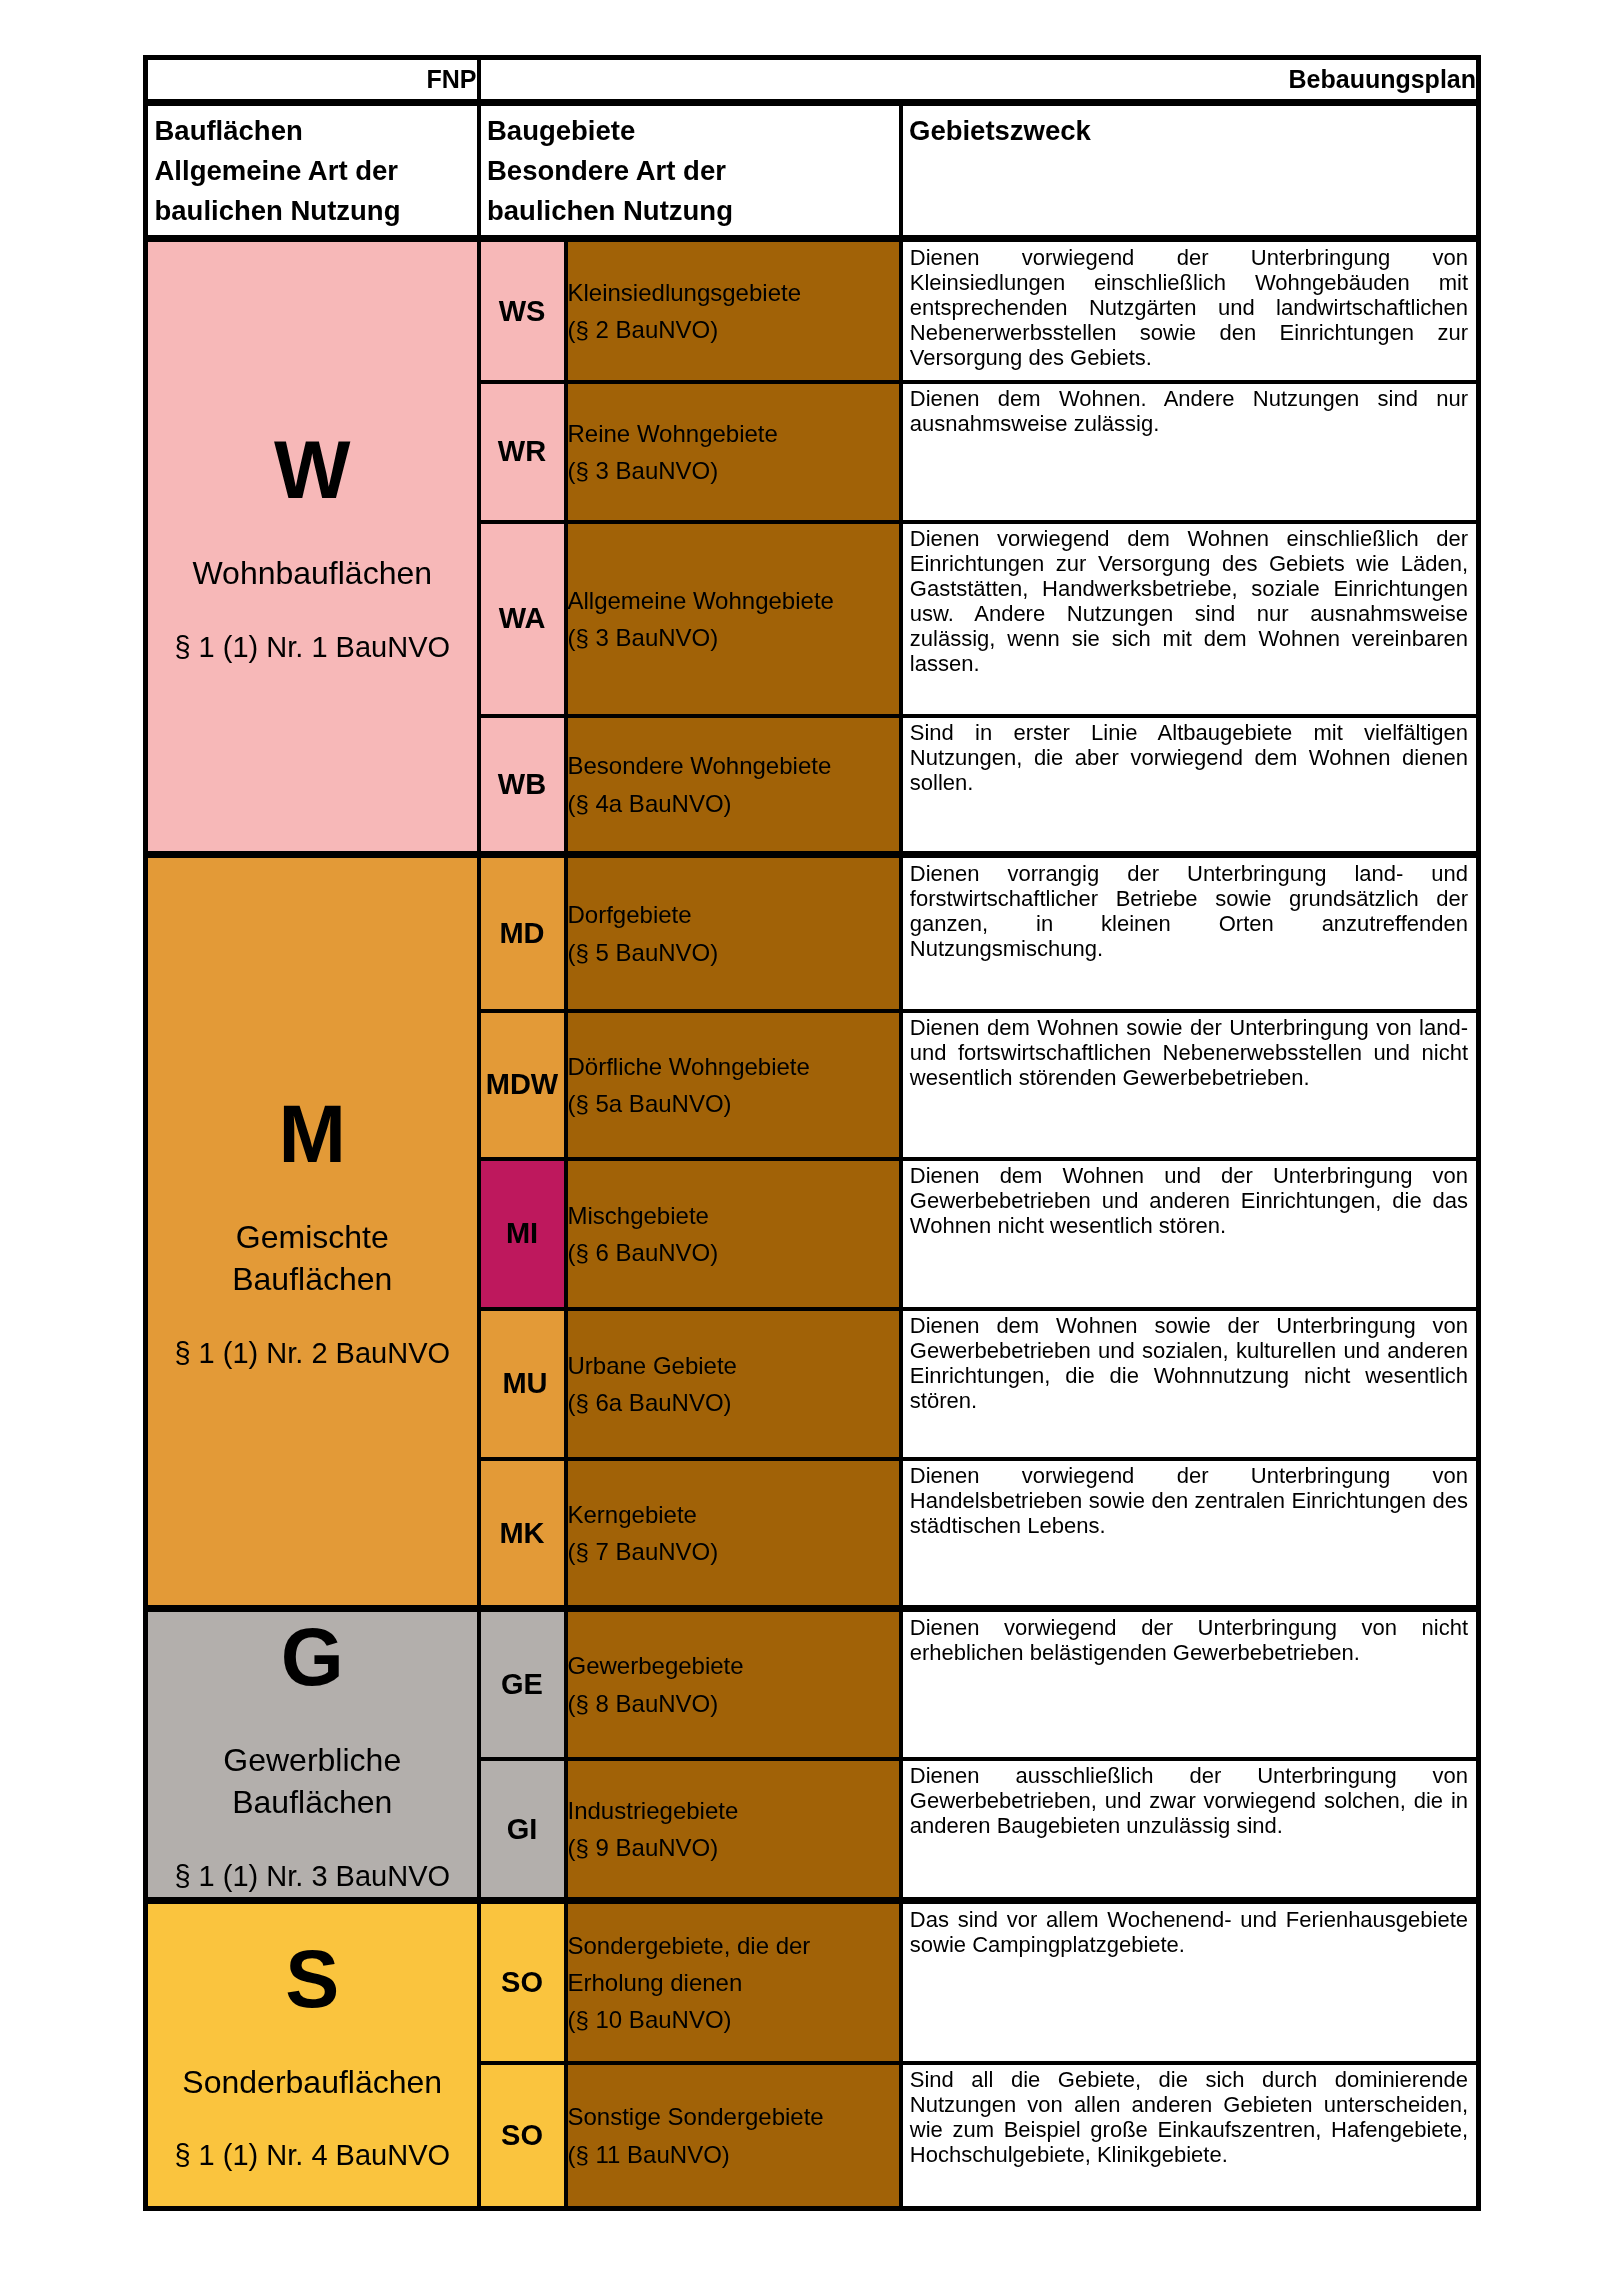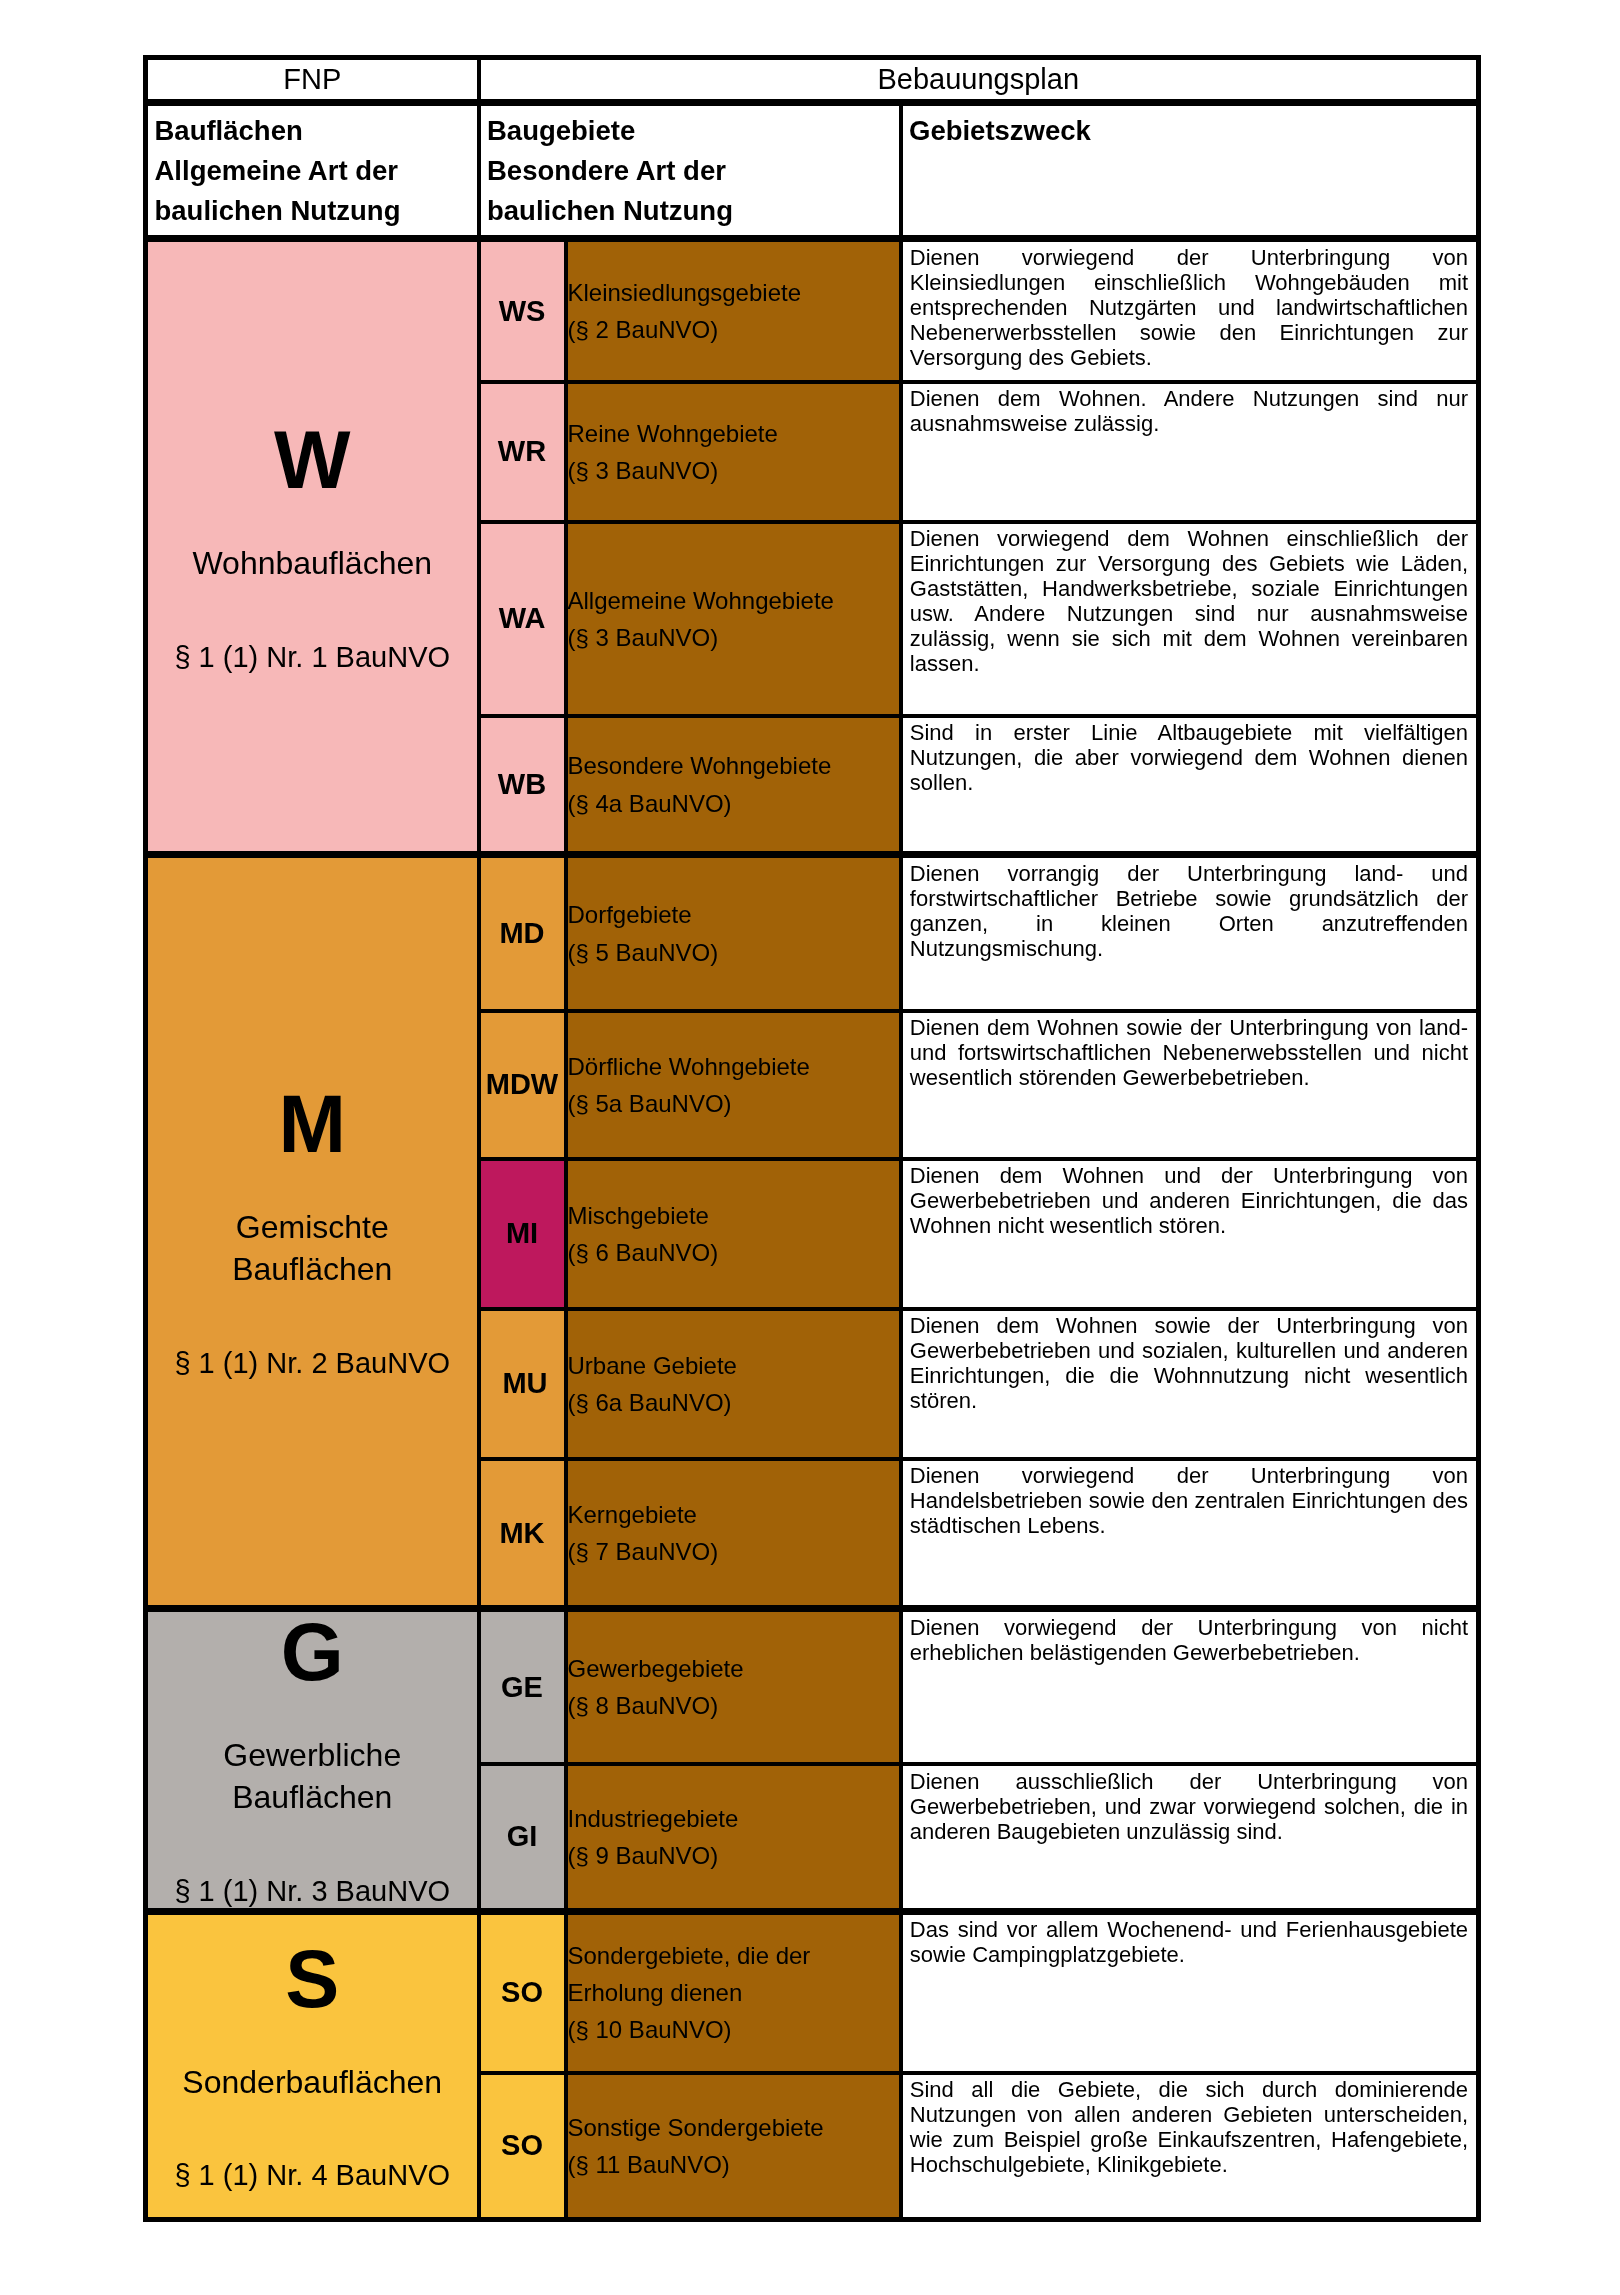--- a/index.html
+++ b/index.html
@@ -11,28 +11,28 @@
   td,th{border:4px solid #000;padding:0;vertical-align:middle;overflow:hidden;}
   tr.sec>td,tr.sec>th{border-top:7.3px solid #000;}
 
   
   .r-h1{height:45px}.r-h2{height:123px}
   .r-ws{height:143px}.r-wr{height:140px}.r-wa{height:194px}.r-wb{height:139px}
   .r-md{height:156px}.r-mdw{height:148px}.r-mi{height:150px}.r-mu{height:150px}.r-mk{height:150px}
   .r-ge{height:150px}.r-gi{height:142px}
   .r-so1{height:162px}.r-so2{height:146px}
 
-  th.h1{font-size:29px;font-weight:normal;text-align:center;vertical-align:middle;}
+  th.h1{font-size:25px;font-weight:bold;text-align:right;vertical-align:middle;}
   th.h2{font-size:27.5px;font-weight:bold;text-align:left;vertical-align:top;
         padding:4.9px 6.5px;white-space:pre-line;line-height:1.45;}
 
   td.big{text-align:center;vertical-align:middle;}
   .bigletter{font-size:81px;font-weight:bold;line-height:1;}
   .secname{font-size:32px;line-height:1.3;margin-top:42px;white-space:pre-line;}
-  .secpara{font-size:29px;margin-top:56px;}
+  .secpara{font-size:29px;margin-top:36px;}
 
   td.code{text-align:center;font-weight:bold;font-size:29px;}
   td.gebiet{font-size:24px;line-height:1.55;white-space:pre-line;background:#a16207;}
   td.zweck{vertical-align:top;text-align:justify;font-size:22px;line-height:25px;
            padding:2.4px 8px 4.9px 7.3px;background:#fff;}
 </style>
 </head>
 <body>
 
 <div class="page">

